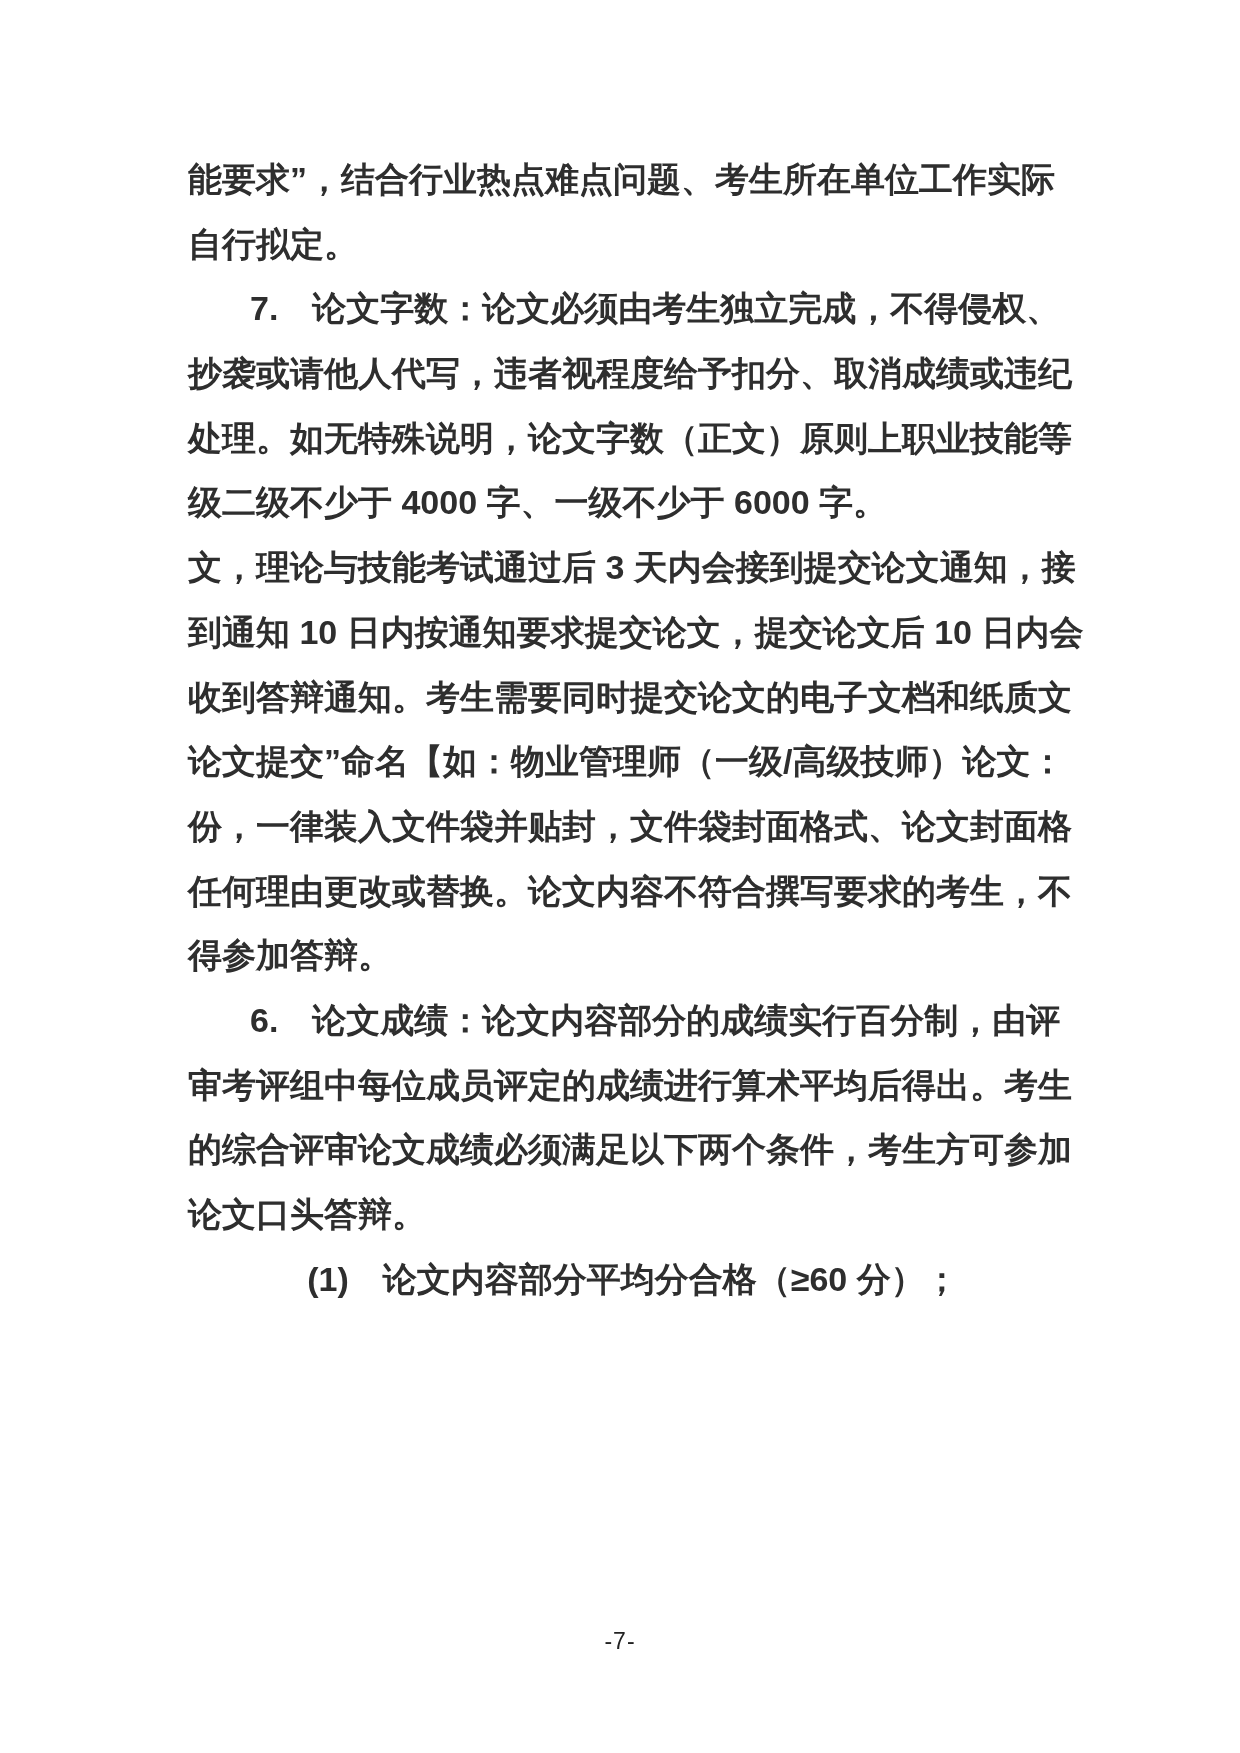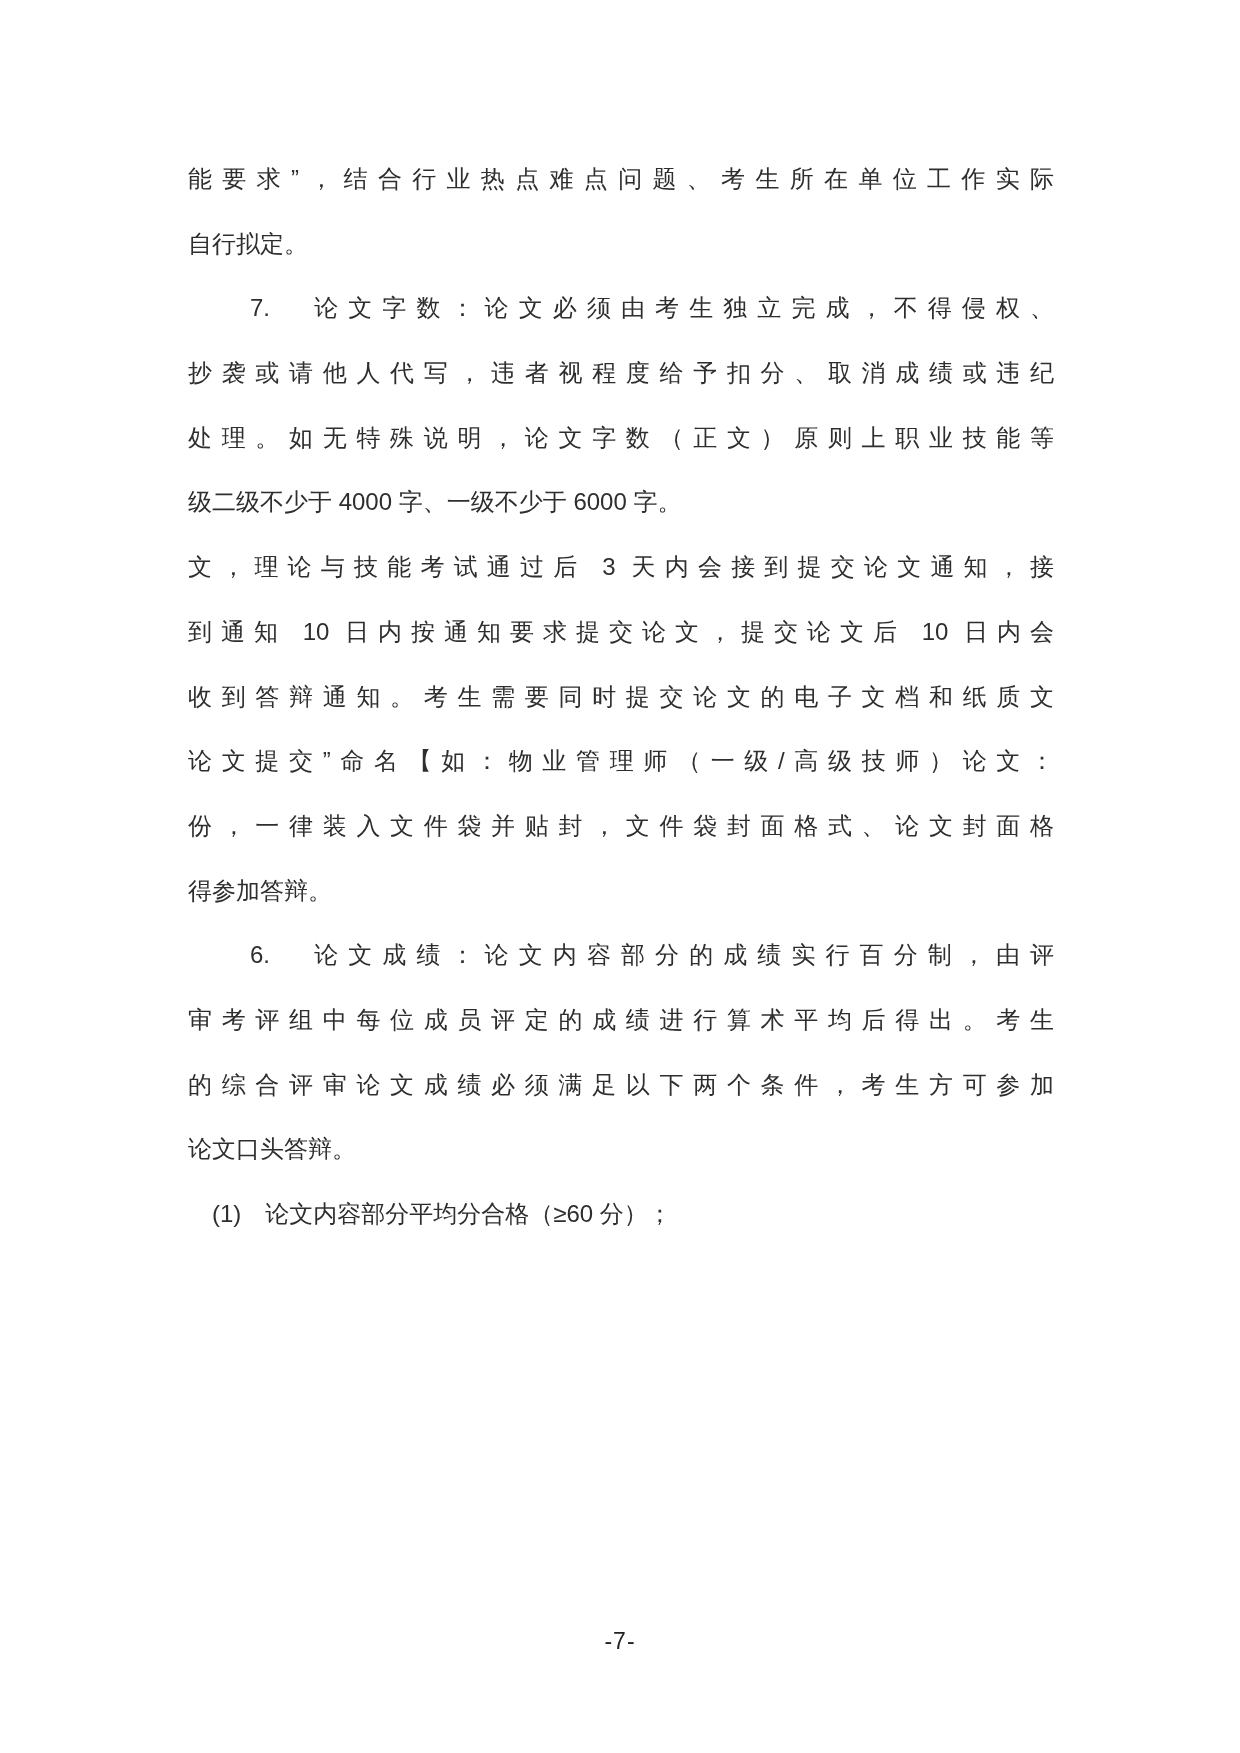--- a/index.html
+++ b/index.html
@@ -14,39 +14,40 @@
     background: #ffffff;
     overflow: hidden;
     font-family: "Liberation Sans", "DejaVu Sans", sans-serif;
   }
   .textblock {
     position: absolute;
     left: 188px;
     top: 147px;
     width: 866px;
     color: #2e2e2e;
-    font-size: 24px;
+    font-size: 34px;
     line-height: 64.7px;
-    font-weight: 400;
+    font-weight: 700;
   }
   .ln {
     height: 64.7px;
     white-space: nowrap;
     text-align: justify;
     text-align-last: justify;
   }
   .ln.end {
     text-align: left;
     text-align-last: auto;
   }
   .ln.ind {
     text-indent: 62px;
   }
   .ln.ind-sm {
     text-indent: 24px;
+    text-align: center;
   }
   .pagenum {
     position: absolute;
     top: 1628px;
     left: 0;
     width: 100%;
     text-align: center;
     font-size: 23px;
     color: #222222;
     letter-spacing: 1px;
@@ -61,20 +62,21 @@
     <div class="ln end">自行拟定。</div>
     <div class="ln ind">7.　论文字数：论文必须由考生独立完成，不得侵权、</div>
     <div class="ln">抄袭或请他人代写，违者视程度给予扣分、取消成绩或违纪</div>
     <div class="ln">处理。如无特殊说明，论文字数（正文）原则上职业技能等</div>
     <div class="ln end">级二级不少于 4000 字、一级不少于 6000 字。</div>
     <div class="ln">文，理论与技能考试通过后 3 天内会接到提交论文通知，接</div>
     <div class="ln">到通知 10 日内按通知要求提交论文，提交论文后 10 日内会</div>
     <div class="ln">收到答辩通知。考生需要同时提交论文的电子文档和纸质文</div>
     <div class="ln">论文提交”命名【如：物业管理师（一级/高级技师）论文：</div>
     <div class="ln">份，一律装入文件袋并贴封，文件袋封面格式、论文封面格</div>
+    <div class="ln">任何理由更改或替换。论文内容不符合撰写要求的考生，不</div>
     <div class="ln end">得参加答辩。</div>
     <div class="ln ind">6.　论文成绩：论文内容部分的成绩实行百分制，由评</div>
     <div class="ln">审考评组中每位成员评定的成绩进行算术平均后得出。考生</div>
     <div class="ln">的综合评审论文成绩必须满足以下两个条件，考生方可参加</div>
     <div class="ln end">论文口头答辩。</div>
     <div class="ln end ind-sm">(1)　论文内容部分平均分合格（≥60 分）；</div>
   </div>
 
   <div class="pagenum">-7-</div>
 </div>

